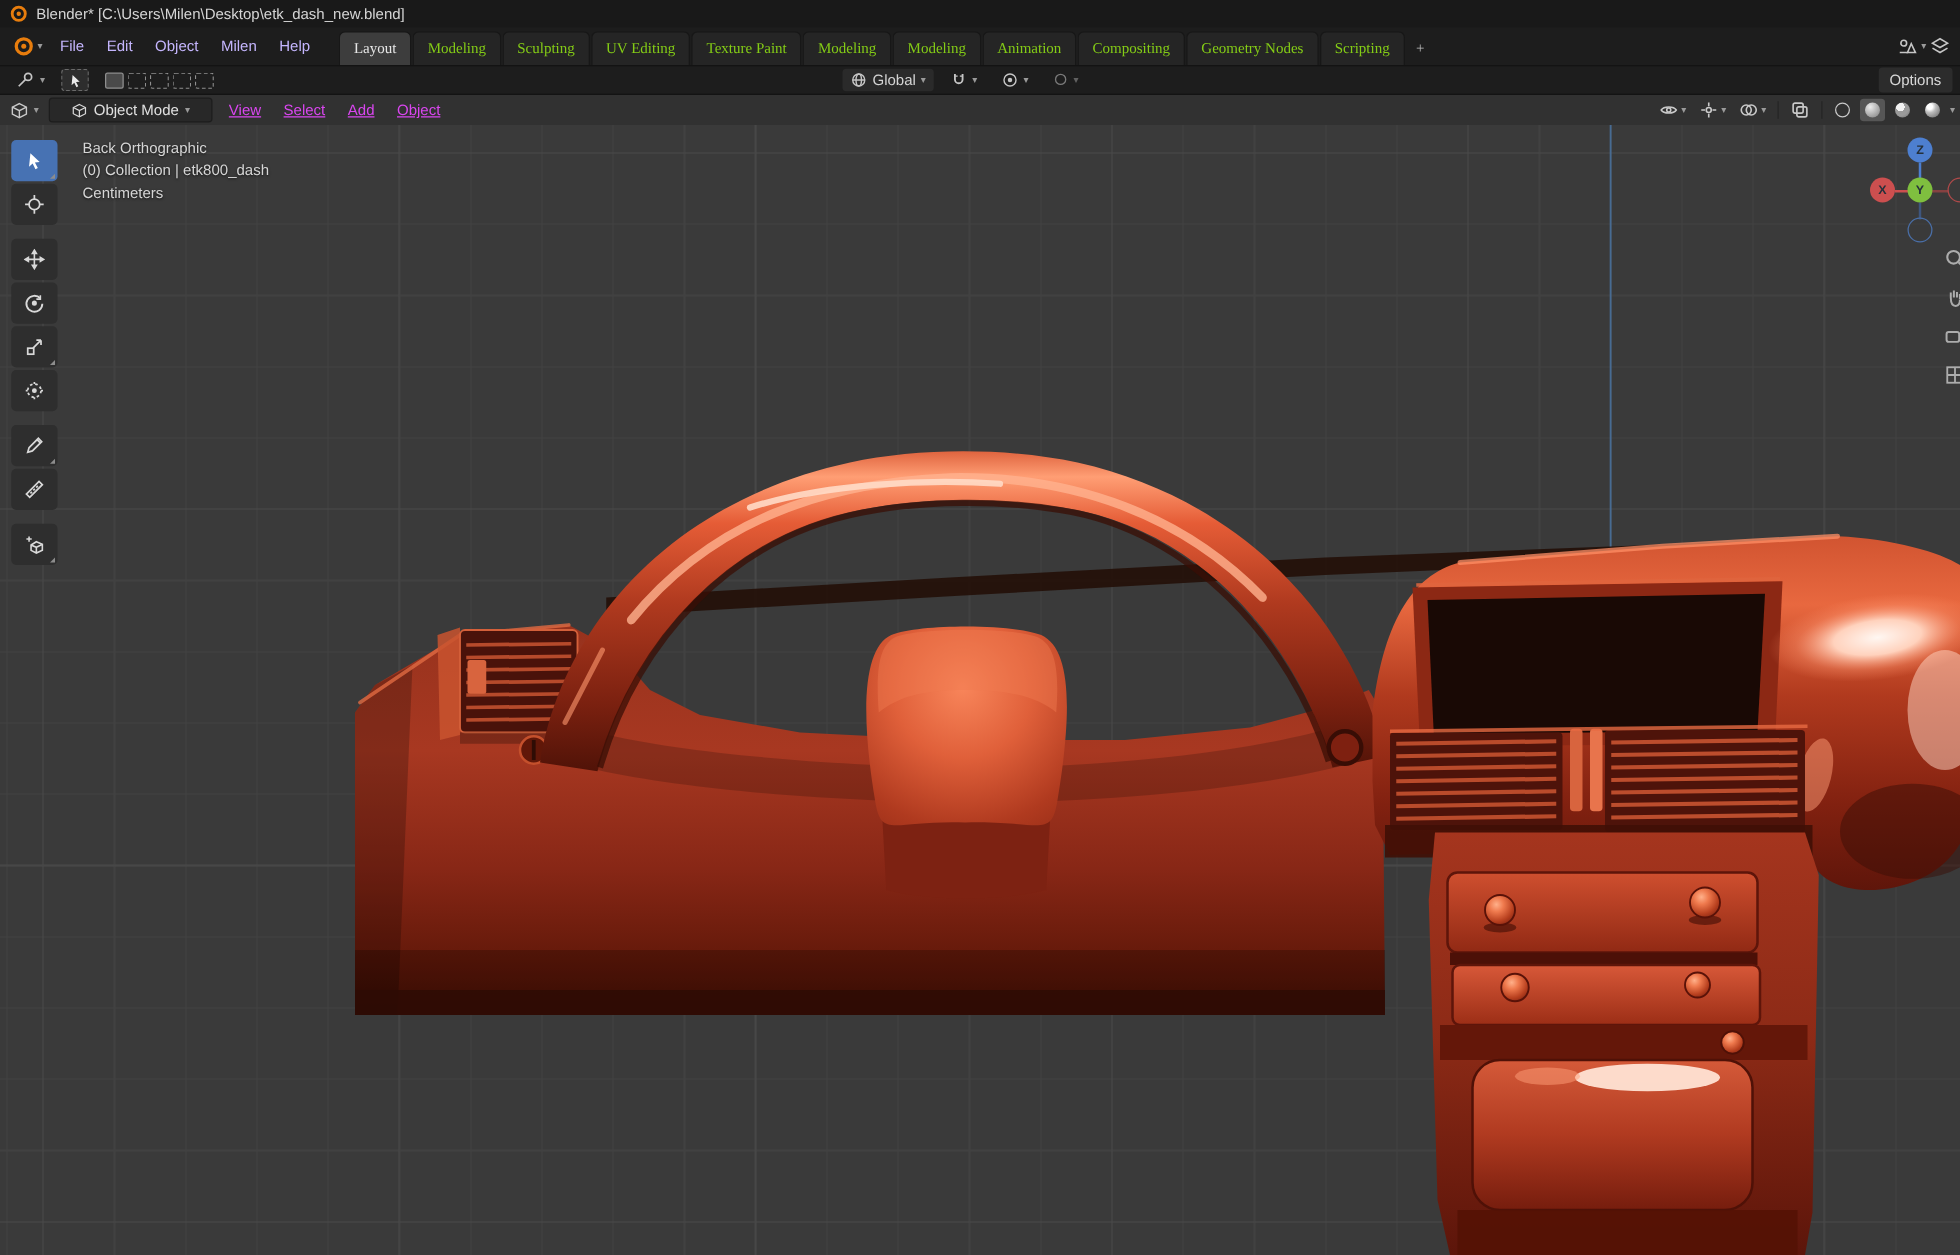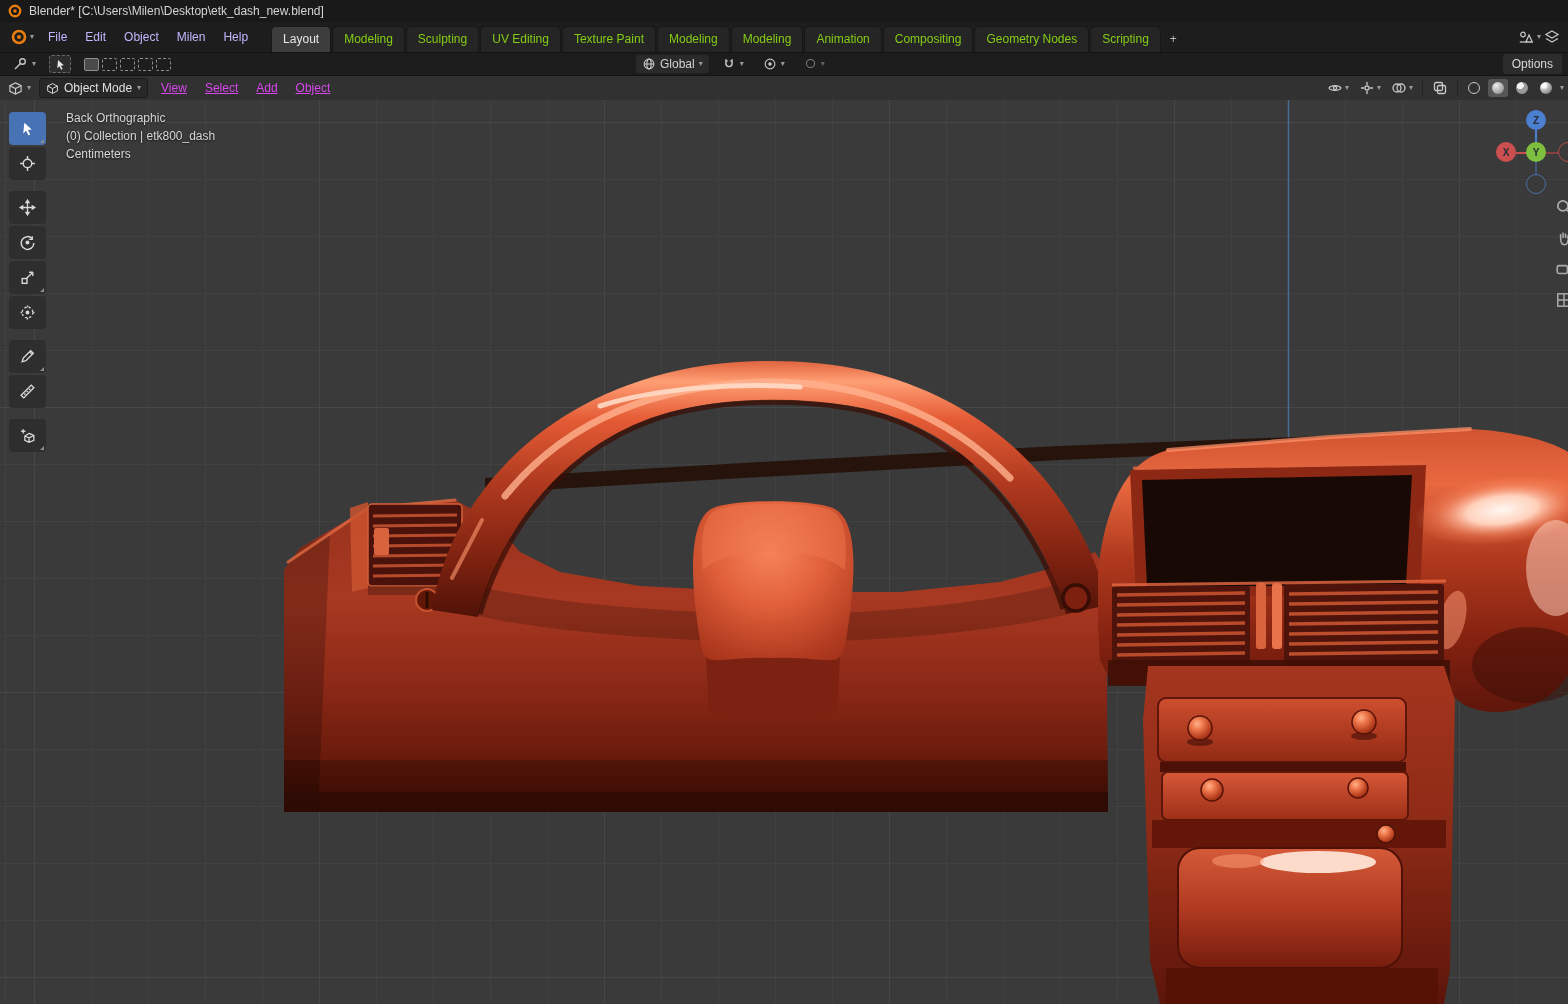--- a/index.html
+++ b/index.html
@@ -13,42 +13,42 @@
   }
   svg { display:block; }
 
   
   .titlebar { height:22px; background:#191919; display:flex; align-items:center; gap:7px; padding:0 8px; color:#d5d5d5; }
 
   
   .menubar { height:30px; background:#1d1d1d; display:flex; align-items:center; padding:0 6px; position:relative; }
   .menu-item { padding:3px 9px; border-radius:3px; color:#c4b5fd; cursor:default; }
   .logo-chip { display:flex; align-items:center; gap:3px; padding:2px 5px; border-radius:3px; }
-  .tabs { display:flex; align-items:flex-end; gap:1px; margin-left:14px; height:30px; }
+  .tabs { display:flex; align-items:flex-end; gap:1px; margin-left:14px; height:30px;font-family:Liberation Serif, serif; }
   .tab { padding:5px 11px 6px; background:#252525; color:#84cc16; border-radius:5px 5px 0 0; border:1px solid #171717; border-bottom:none; white-space:nowrap; }
   .tab.active { background:#3d3d3d; color:#e6e6e6; }
   .tab-add { padding:5px 8px 6px; color:#bbb; }
   .mb-right { margin-left:auto; display:flex; align-items:center; gap:3px; padding-right:2px; }
 
   .caret { font-size:8px; color:#9a9a9a; line-height:1; }
 
   
   .toolrow { height:24px; background:#1d1d1d; border-top:1px solid #131313; border-bottom:1px solid #131313; display:flex; align-items:center; padding:0 6px; gap:7px; position:relative; }
   .chip { display:flex; align-items:center; gap:4px; background:#2a2a2a; border-radius:3px; padding:2px 6px; color:#d4d4d4; }
   .tool-active-btn { width:22px; height:18px; background:#2d2d2d; border:1px dashed #6a6a6a; border-radius:3px; display:flex; align-items:center; justify-content:center; }
   .mode-group { display:flex; gap:3px; align-items:center; margin-left:6px; }
   .mode-sq { width:15px; height:13px; border:1px dashed #8f8f8f; border-radius:2px; background:transparent; position:relative; }
   .mode-sq.active { background:#4a4a4a; border-style:solid; }
-  .center-cluster { position:absolute; left:636px; display:flex; gap:7px; align-items:flex-start; }
+  .center-cluster { position:absolute; left:674px; display:flex; gap:7px; align-items:flex-start; }
   .options-btn { position:absolute; right:6px; background:#2c2c2c; border-radius:3px; padding:3px 9px; color:#d8d8d8; }
 
   
   .vp-header { height:24px; background:#313131; display:flex; align-items:center; gap:2px; padding:0 5px; position:relative; }
   .vph-menu { padding:3px 8px; color:#d946ef; border-radius:3px;text-decoration:underline; }
-  .select-chip { display:flex; align-items:center; gap:5px; background:#282828; border:1px solid #1d1d1d; border-radius:3px; padding:2px 6px; margin:0 3px; color:#e0e0e0; }
+  .select-chip { display:flex; align-items:center; gap:5px; background:#282828; border:1px solid #1d1d1d; border-radius:3px; padding:2px 17px; margin:0 3px; color:#e0e0e0; }
   .vph-right { position:absolute; right:4px; display:flex; align-items:center; gap:4px; }
   .icon-group { display:flex; align-items:center; gap:2px; padding:0 3px; }
   .sep { width:1px; height:14px; background:#242424; margin:0 2px; }
   .shade-btn { width:20px; height:18px; display:flex; align-items:center; justify-content:center; border-radius:3px; }
   .shade-btn.active { background:#565656; }
   .sphere { width:12px; height:12px; border-radius:50%; }
   .sphere.wire { border:1.4px solid #c9c9c9; background:transparent; position:relative; }
   .sphere.solid { background:radial-gradient(circle at 35% 30%, #ececec, #7c7c7c); }
   .sphere.material { background:radial-gradient(circle at 35% 30%, #f2f2f2 0 30%, #9a9a9a 31% 60%, #6f6f6f); }
   .sphere.render { background:radial-gradient(circle at 32% 28%, #ffffff 0 18%, #bdbdbd 40%, #5f5f5f); }

